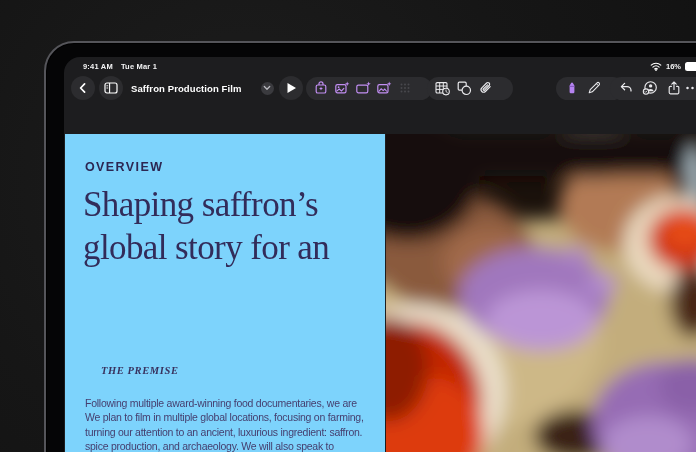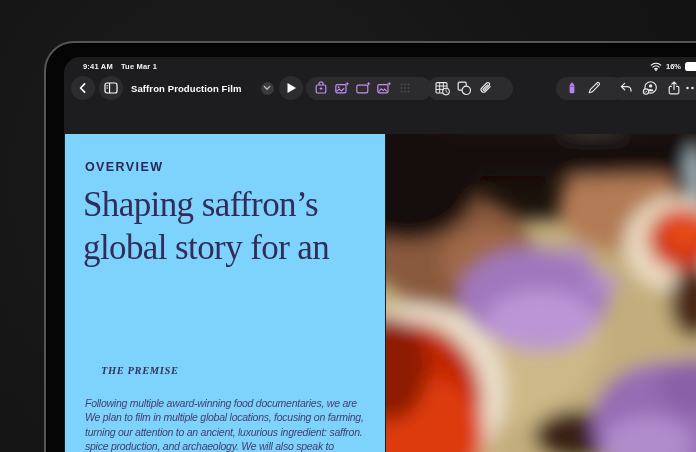--- a/index.html
+++ b/index.html
@@ -47,21 +47,21 @@
   .eyebrow{position:absolute;left:20px;top:26px;color:#2c2753;font-size:12.5px;font-weight:800;letter-spacing:1.4px;}
   .headline{position:absolute;left:18px;top:49px;color:#322c5a;
             font-family:"Liberation Serif", serif;font-size:35px;line-height:43px;
             letter-spacing:-0.6px;font-weight:500;}
   .headline div{white-space:nowrap;}
   .premise{position:absolute;left:20px;top:231px;color:#38325e;
            font-family:"Liberation Serif", serif;font-style:italic;font-size:10.5px;
            letter-spacing:.6px;font-weight:700;margin-left:16px;}
   .bodytext{position:absolute;left:20px;top:262px;color:#453e6e;font-size:10.5px;
             line-height:14.4px;letter-spacing:-0.25px;}
-  .bodytext div{white-space:nowrap;font-style:italic;}
+  .bodytext div{white-space:nowrap;}
   .photo{position:absolute;left:321px;top:0;width:311px;height:318px;background:#1a120c;}
   .photo svg{display:block;}
 </style>
 </head>
 <body>
 
 <div class="stage">
   <div class="device">
     <div class="screen">
 

